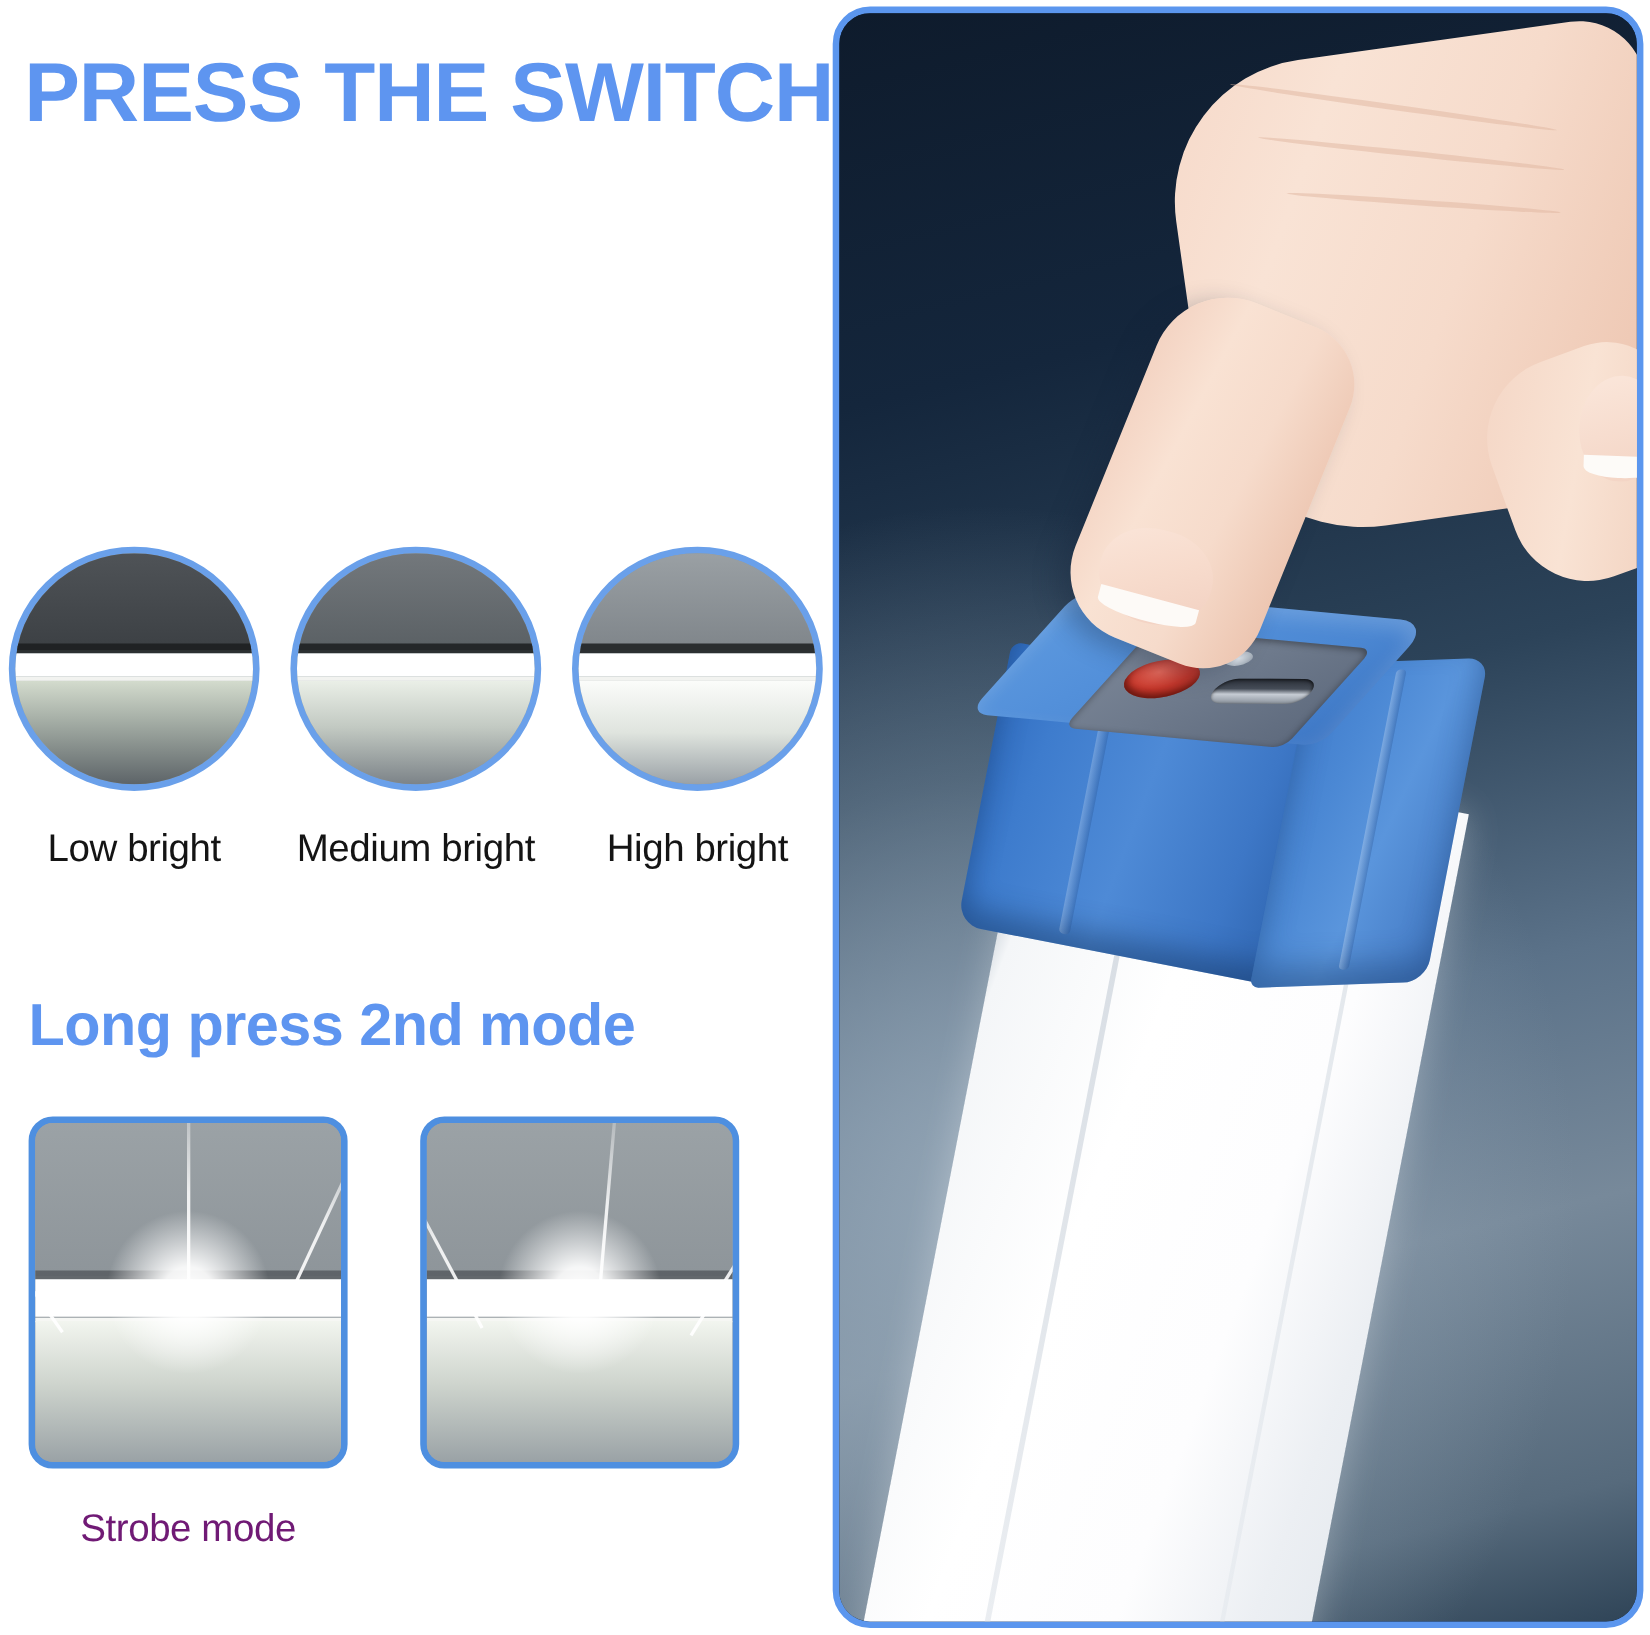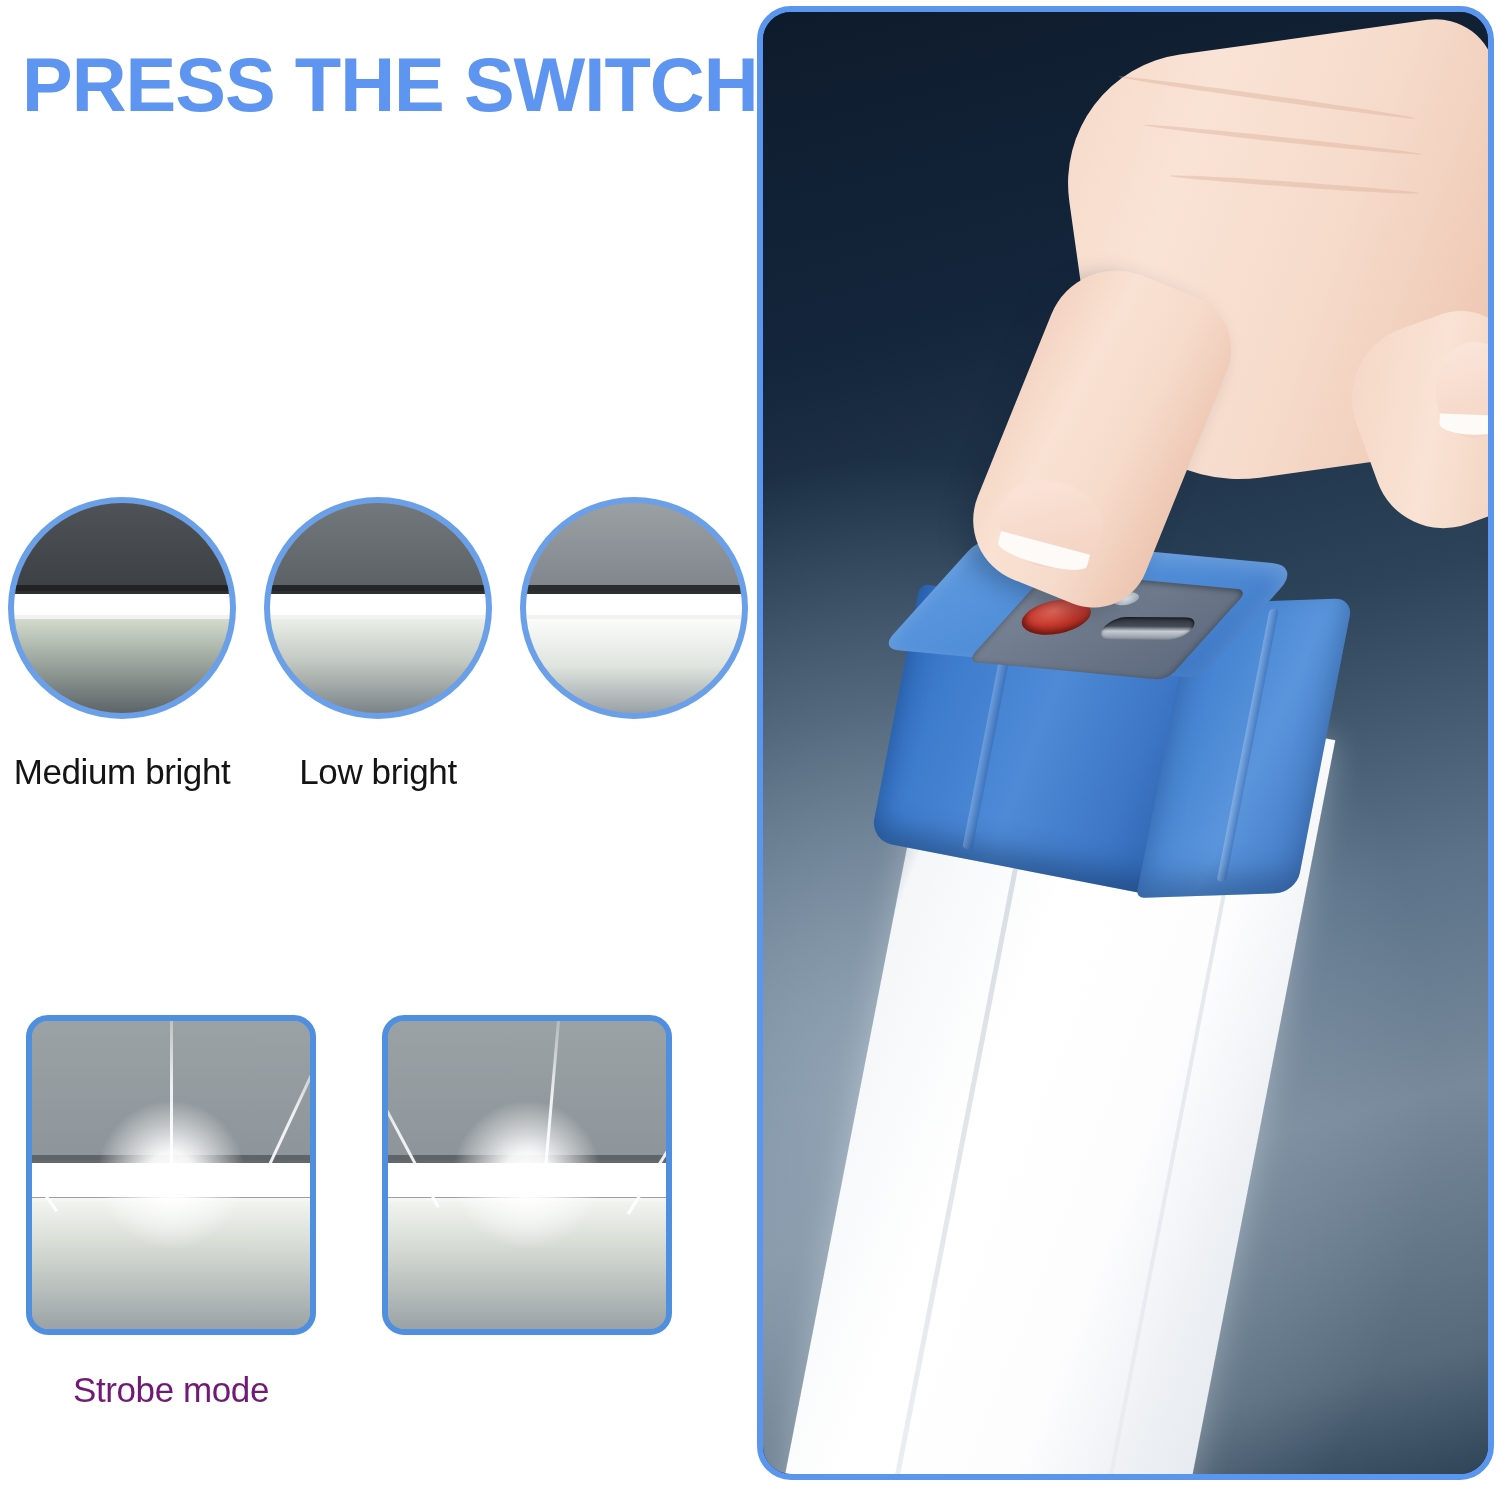--- a/index.html
+++ b/index.html
@@ -530,24 +530,26 @@
           <div class="band-top"></div>
           <div class="band-line"></div>
           <div class="band-glow"></div>
           <div class="band-thin"></div>
           <div class="band-bottom"></div>
         </div>
       </div>
     </div>
 
     <div id="circle-labels">
+      <div class="cap">Low bright</div>
       <div class="cap">Medium bright</div>
-      <div class="cap">Low bright</div>
+      <div class="cap">High bright</div>
     </div>
 
+    <h2 class="section-heading" id="heading-long">Long press 2nd mode</h2>
 
     <div id="square-row">
 
       <div class="mode-square">
         <div class="sq-top"></div>
         <div class="sq-line"></div>
         <div class="sq-glow"></div>
         <div class="sq-thin"></div>
         <div class="sq-bottom"></div>
         <div class="flare">

